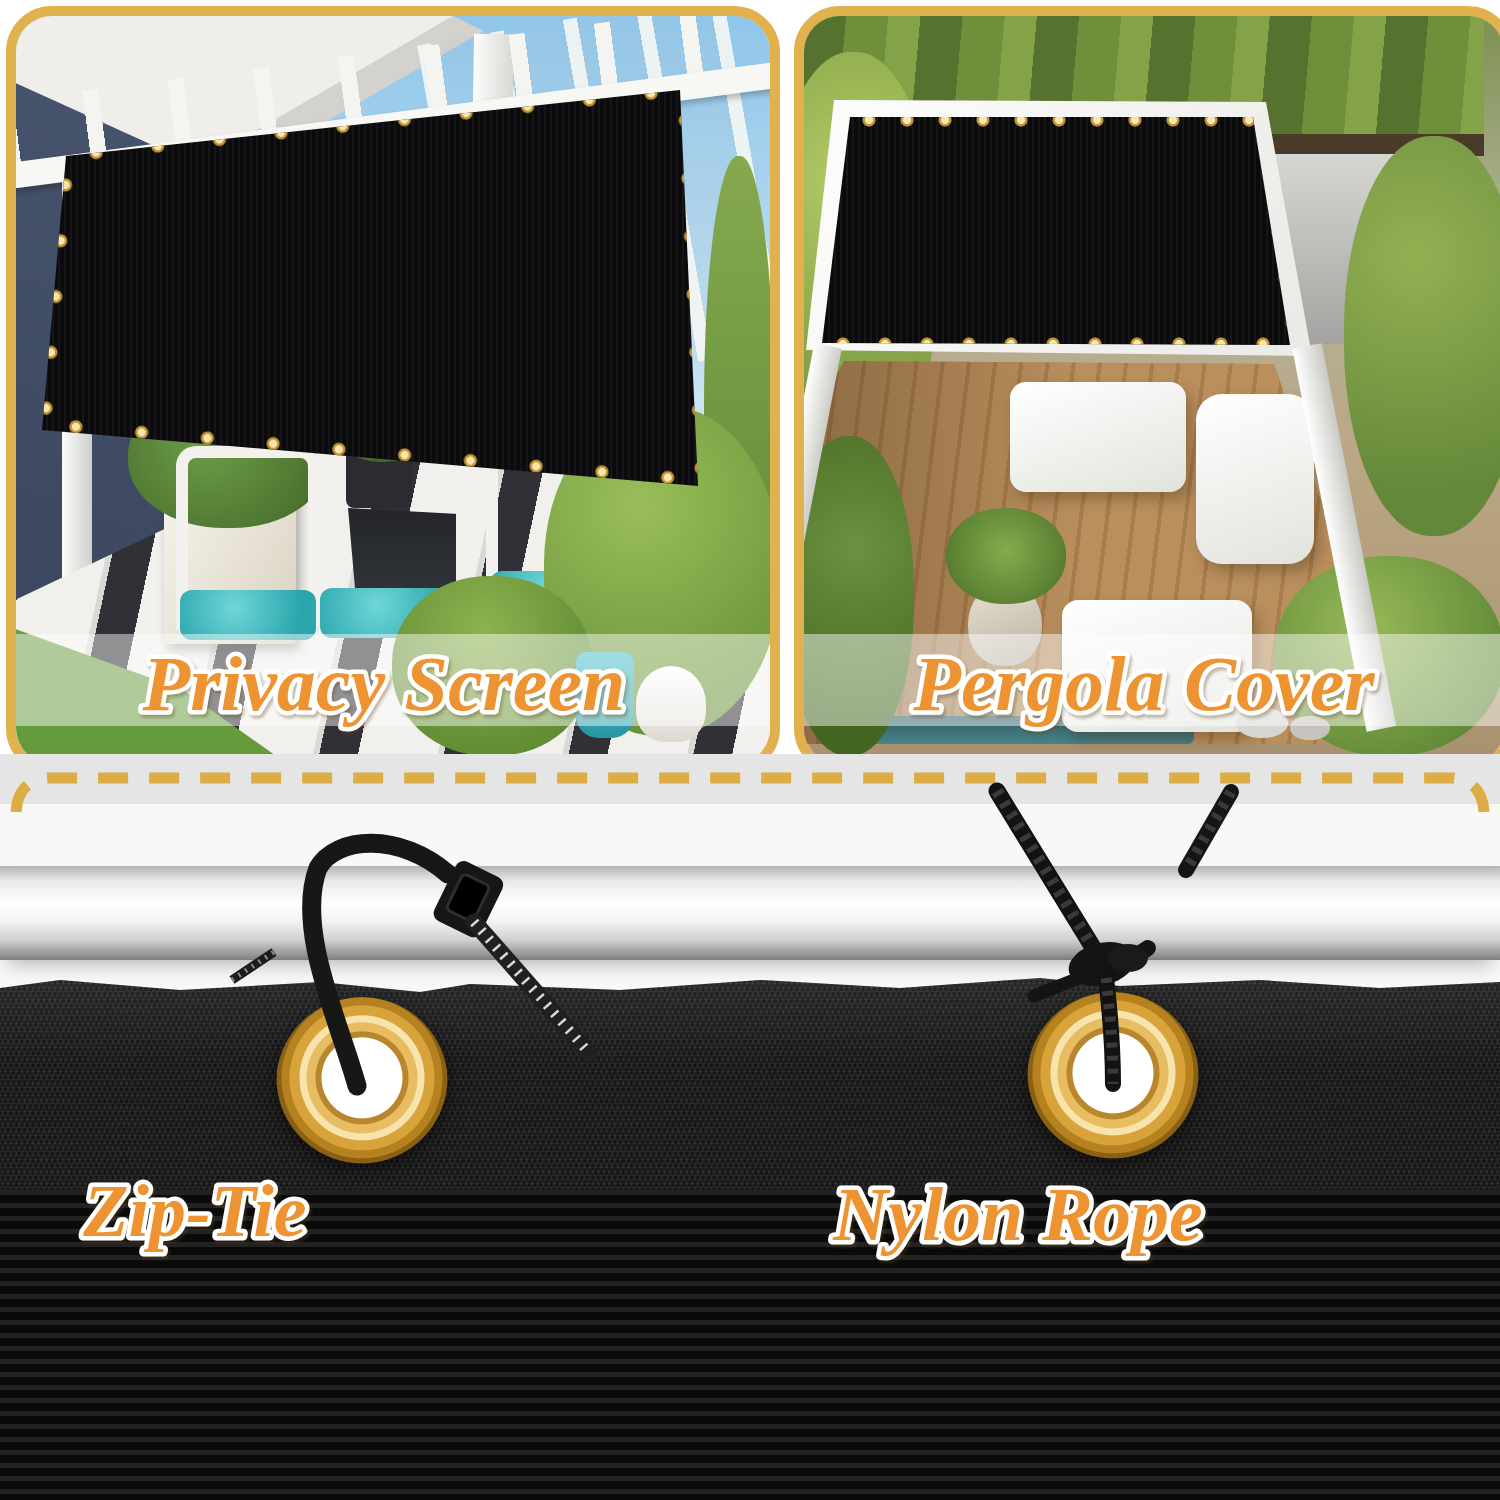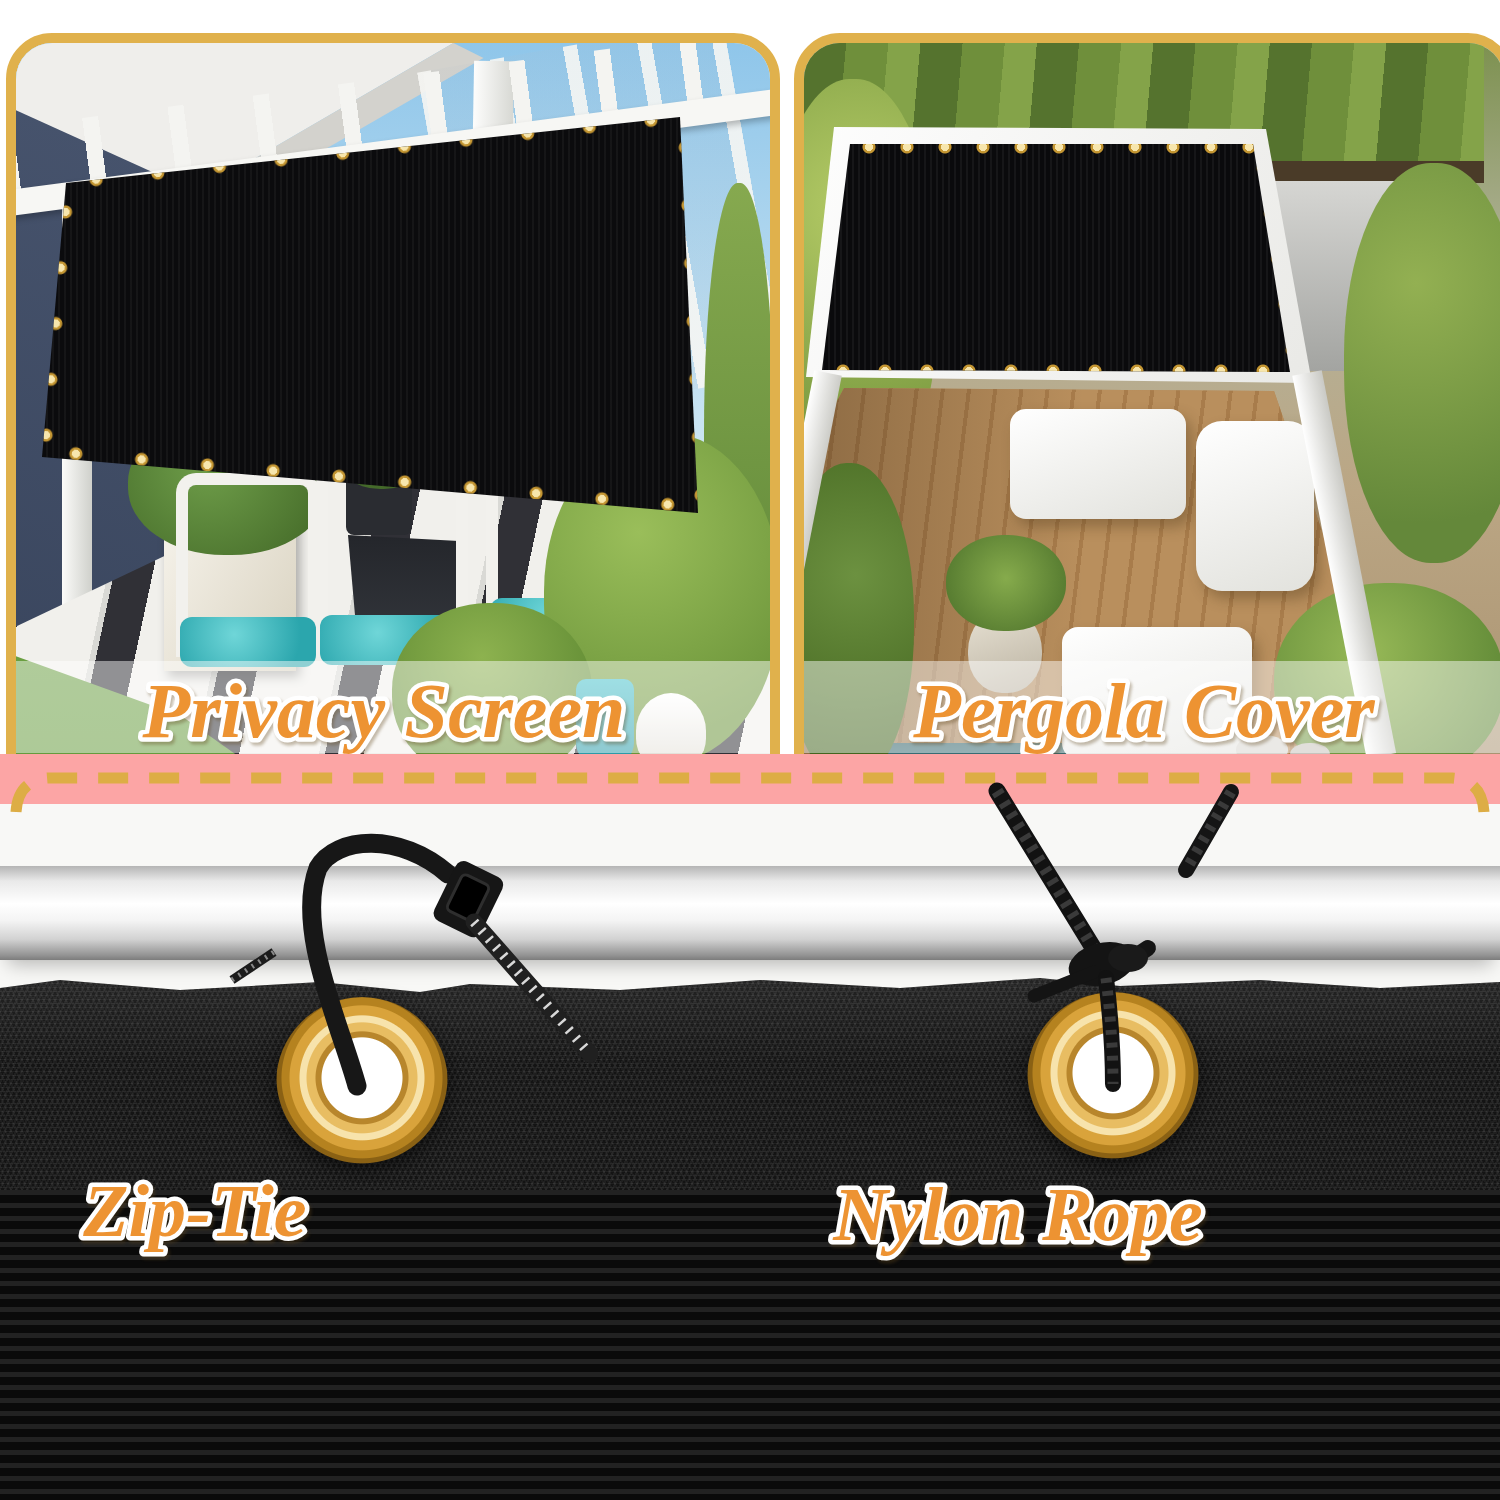--- a/index.html
+++ b/index.html
@@ -1,21 +1,21 @@
 <!DOCTYPE html>
 <html><head>
 <meta charset="utf-8">
 <style>
   html,body{margin:0;padding:0;background:#ffffff;}
   #canvas{position:relative;width:1500px;height:1500px;background:#ffffff;overflow:hidden;
           font-family:"Liberation Serif", serif;}
   .abs{position:absolute;}
   
   .panel{position:absolute;border:10px solid #e0b14c;border-radius:46px;overflow:hidden;
-         box-shadow:inset 0 0 0 4px rgba(255,248,215,.55);background:#cfe4f0;margin-top:27px;}
+         box-shadow:inset 0 0 0 4px rgba(255,248,215,.55);background:#cfe4f0;}
   .band{position:absolute;left:0;right:0;height:92px;background:rgba(255,255,255,.47);}
   .label-svg{position:absolute;left:0;right:0;pointer-events:none;}
   .label-svg text{font-family:"Liberation Serif", serif;font-weight:bold;font-style:italic;
                   fill:#ED9332;stroke:#FFFFFF;stroke-linejoin:round;paint-order:stroke;
                   filter:drop-shadow(2px 3px 1.5px rgba(95,70,25,.35));}
   
   .gdx{position:absolute;height:24px;transform-origin:0 0;background-repeat:repeat-x;
        background-image:radial-gradient(circle at center,#f7e6ad 0 4px,#c49632 4px 6px,rgba(196,150,50,0) 7px);}
   .gdy{position:absolute;width:24px;transform-origin:0 0;background-repeat:repeat-y;
        background-image:radial-gradient(circle at center,#f7e6ad 0 4px,#c49632 4px 6px,rgba(196,150,50,0) 7px);}
@@ -154,21 +154,21 @@
       <div class="gdy" style="left:26px;top:102px;height:228px;background-size:24px 46px;transform:rotate(7deg);"></div>
       <div class="gdy" style="left:444px;top:104px;height:230px;background-size:24px 46px;transform:rotate(-9deg);"></div>
     </div>
 
     <div class="band" style="top:618px;"></div>
     <svg class="label-svg" style="top:606px;height:116px;" viewBox="0 0 680 116">
       <text x="340" y="88" font-size="78" stroke-width="9" text-anchor="middle">Pergola Cover</text>
     </svg>
   </div>
 
-  <div class="abs" style="left:0;top:754px;width:1500px;height:616px;background:#fca5a5;">
+  <div class="abs" style="left:0;top:754px;width:1500px;height:616px;background:#e5e5e5;">
     <div class="abs" style="left:0;top:50px;width:1500px;bottom:0;background:#f8f8f6;"></div>
 
     <div class="pole" style="top:112px;"></div>
 
     <div class="mesh" style="top:220px;height:526px;"></div>
     <div class="mesh-knit" style="top:436px;height:310px;"></div>
 
     <div class="grommet-big" style="left:276px;top:243px;"></div>
     <div class="grommet-big" style="left:1027px;top:238px;"></div>
 

